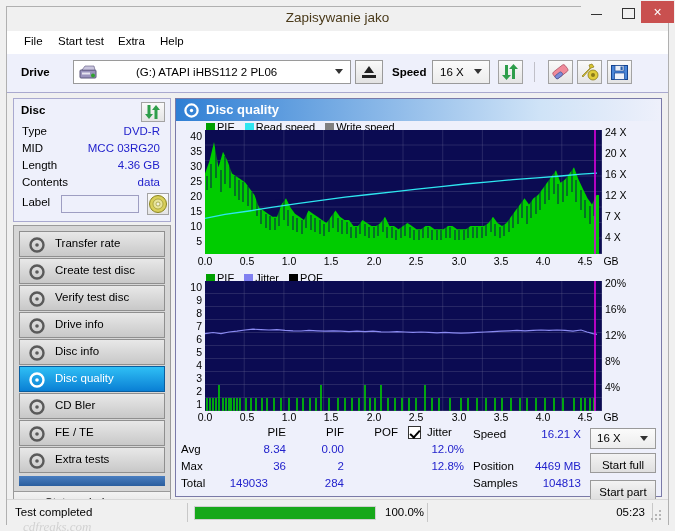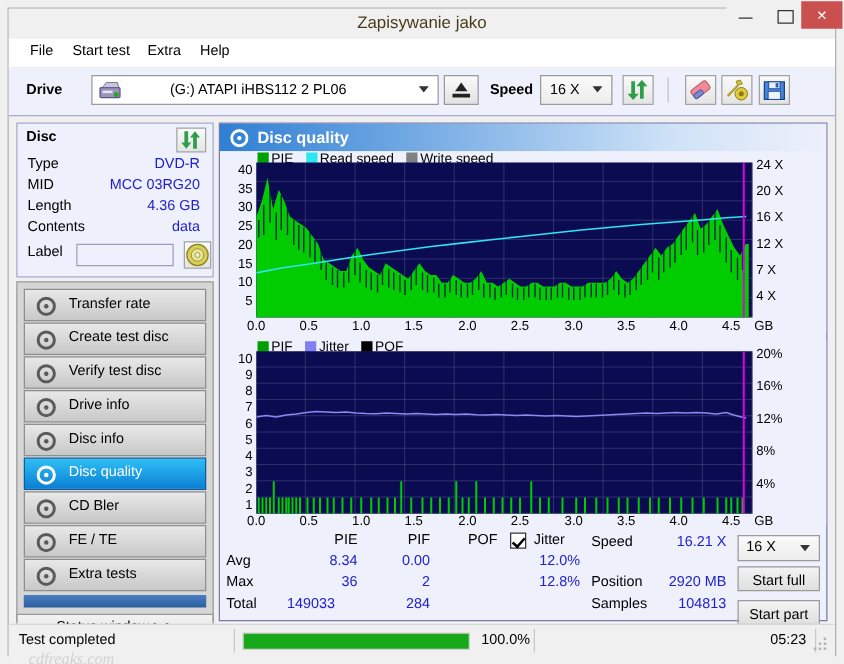--- a/index.html
+++ b/index.html
@@ -559,21 +559,21 @@
       <span class="stats-val" style="left:232px;top:36px;width:56px">12.8%</span>
 
       <span class="stats-lbl" style="left:5px;top:53px">Total</span>
       <span class="stats-val" style="left:32px;top:53px;width:60px">149033</span>
       <span class="stats-val" style="left:120px;top:53px;width:48px">284</span>
       <span class="stats-val" style="left:175px;top:53px;width:47px"></span>
 
       <span class="stats-lbl" style="left:297px;top:4px">Speed</span>
       <span class="stats-val" style="left:345px;top:4px;width:60px">16.21 X</span>
       <span class="stats-lbl" style="left:297px;top:36px">Position</span>
-      <span class="stats-val" style="left:345px;top:36px;width:60px">2920 MB</span>
+      <span class="stats-val" style="left:345px;top:36px;width:60px">4469 MB</span>
       <span class="stats-lbl" style="left:297px;top:53px">Samples</span>
       <span class="stats-val" style="left:345px;top:53px;width:60px">104813</span>
 
       <div class="act-combo">
         <span style="position:absolute;left:6px;top:3px;font-size:11.5px;color:#000">16 X</span>
         <span class="combo-arrow" style="top:7px"></span>
       </div>
       <div class="act-btn" style="top:29px">Start full</div>
       <div class="act-btn" style="top:56px">Start part</div>
     </div>

